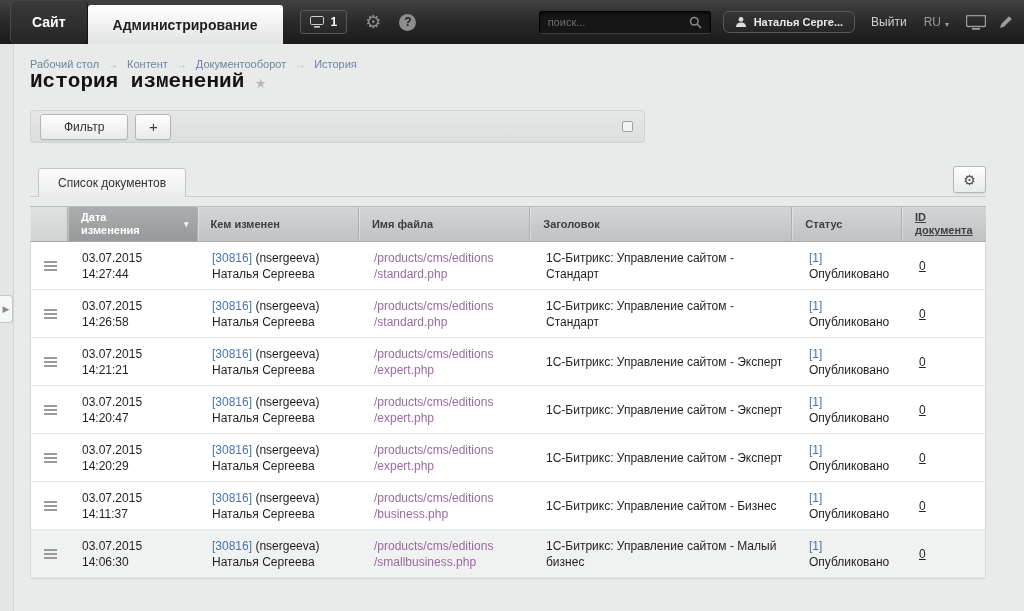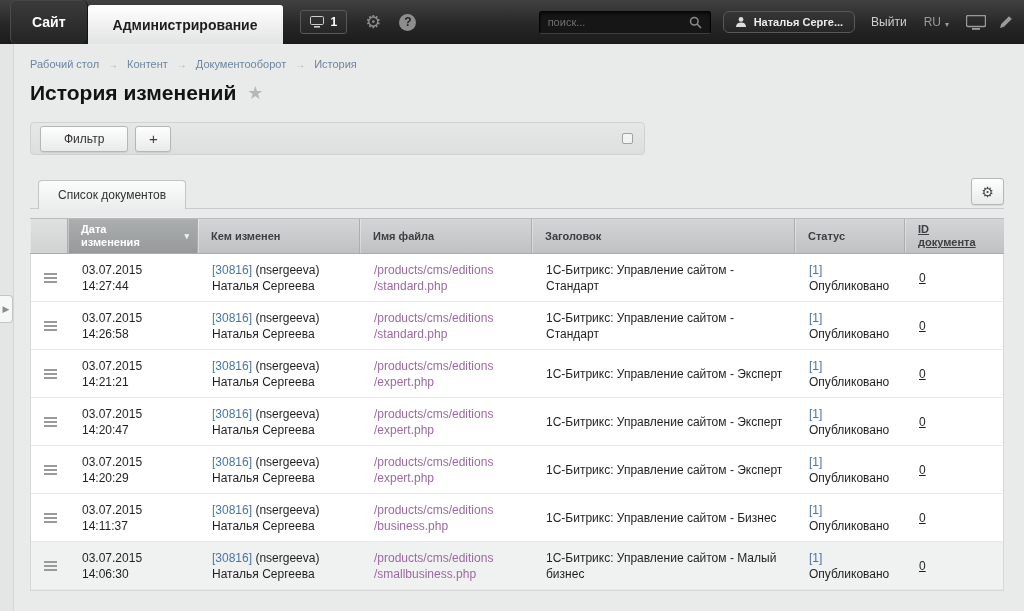--- a/index.html
+++ b/index.html
@@ -93,27 +93,27 @@
   .sidebar-toggle {
     position: absolute; top: 295px; left: 0;
     width: 13px; height: 28px;
     background: #f6f7f7; border: 1px solid #c3c5c6; border-left: 0;
     border-radius: 0 4px 4px 0;
     display: flex; align-items: center; justify-content: center;
     color: #8b8b8b; font-size: 9px; cursor: pointer; z-index: 2;
   }
 
   
-  .content { padding: 14px 20px 0 30px; position: relative; }
+  .content { padding: 14px 38px 0 30px; position: relative; }
 
   .breadcrumb { font-size: 11px; display: flex; align-items: center; gap: 9px; }
   .breadcrumb a { color: #6c85a1; }
   .breadcrumb .sep { color: #a8aeb4; font-size: 10px; }
 
-  .page-title-row { margin-top: 11px; display: flex; align-items: center; gap: 11px; }
+  .page-title-row { display: flex; align-items: center; gap: 11px; font-family: Liberation Mono, monospace; }
   h1 { font-size: 21px; font-weight: bold; color: #131313; }
   .star { color: #b7b7b7; font-size: 18px; cursor: pointer; }
 
   .filter-panel {
     margin-top: 17px;
     width: 615px; height: 33px;
     background: linear-gradient(#e6e7e7, #dddede);
     border: 1px solid #d0d1d1; border-radius: 4px;
     display: flex; align-items: center; padding: 0 9px;
     position: relative;

